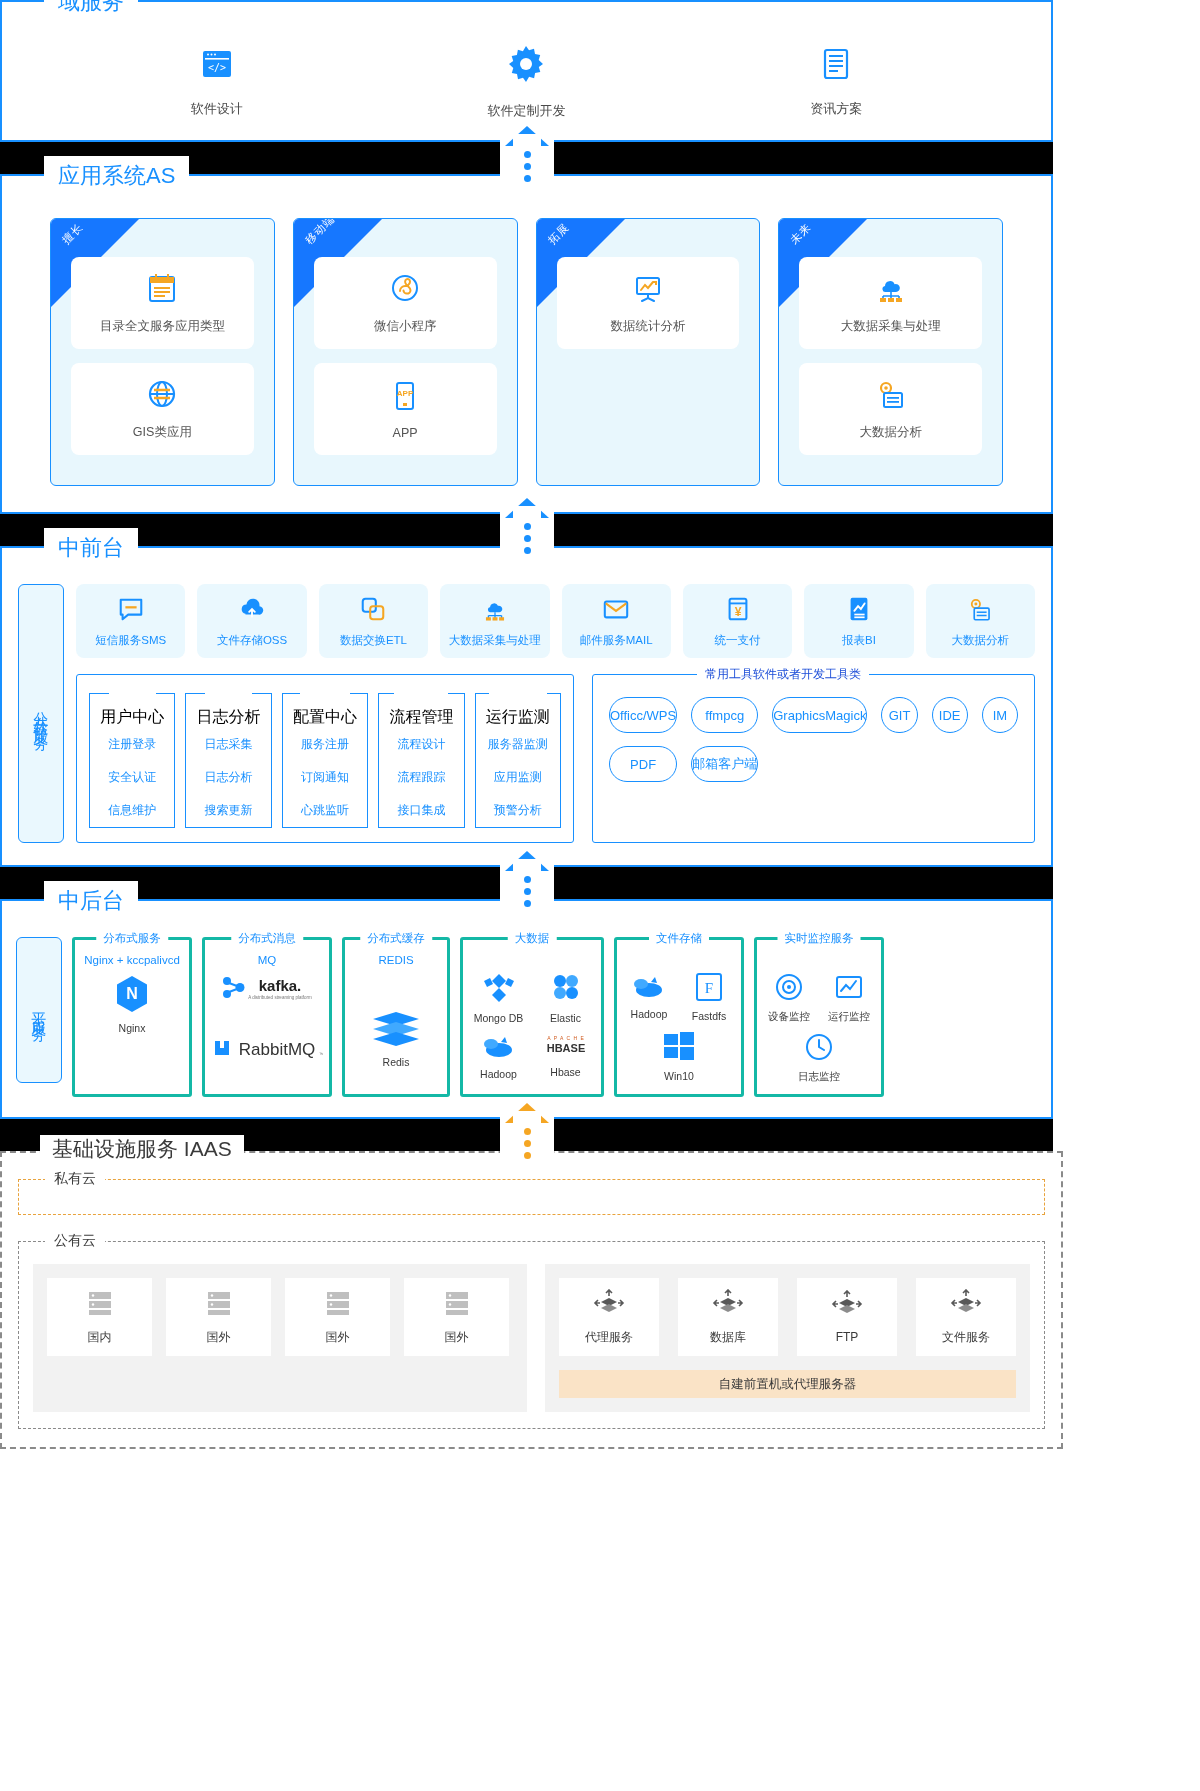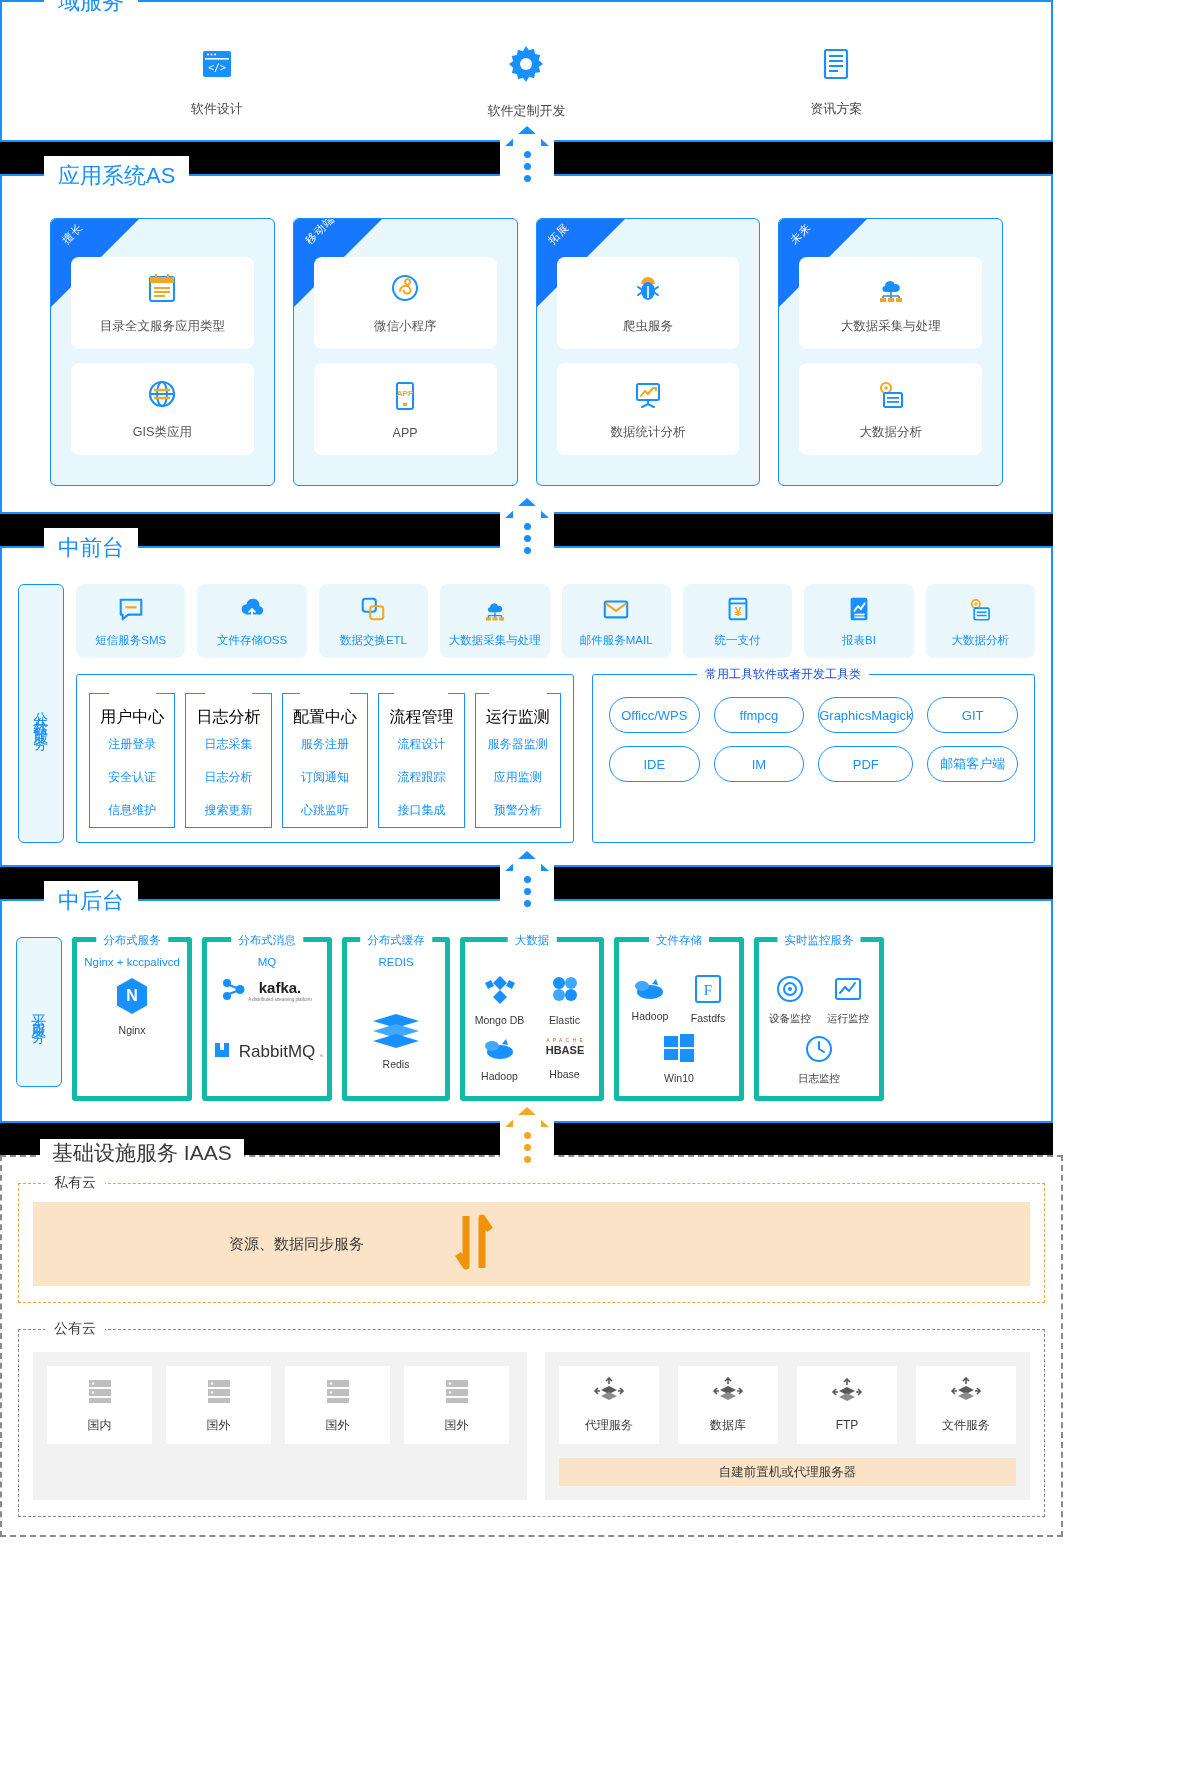--- a/index.html
+++ b/index.html
@@ -161,34 +161,34 @@
     font-size: 12px; color: #1d4ed8;
     white-space: nowrap;
   }
   .leftgroups { display: flex; gap: 10px; padding: 18px 12px 14px; }
   .subgroup { flex: 1; text-align: center; }
   .subgroup .item {
     font-size: 12px; color: #1890ff;
     padding: 8px 0;
     white-space: nowrap;
   }
-  .toolgrid { display: grid; grid-template-columns: repeat(4,1fr); gap: 13px 14px; }
+  .toolgrid { display: grid; grid-template-columns: repeat(6,1fr); gap: 13px 14px; }
   .pill {
     border: 1px solid #1890ff;
     border-radius: 22px;
     height: 36px;
     display: flex; align-items: center; justify-content: center;
     font-size: 13px; color: #1890ff;
     white-space: nowrap;
   }
 
   
   #sec-back .inner { display: flex; padding: 20px 14px 20px; gap: 10px; }
   .pbox {
-    border: 5px solid #14b8a6;
+    border: 3px solid #14b8a6;
     border-radius: 3px;
     position: relative;
     padding: 14px 6px 10px;
     text-align: center;
   }
   .pbox > .legend {
     position: absolute; top: -9px; left: 50%;
     transform: translateX(-50%);
     background: #fff; padding: 0 7px;
     font-size: 11.5px; color: #1890ff;
@@ -358,31 +358,20 @@
                 <rect x="15" y="24" width="4" height="3" fill="#f5a623"></rect>
               </svg>
           </span>
           <div class="lbl">APP</div>
         </div>
       </div>
 
       <div class="as-card">
         <div class="ribbon"></div>
         <div class="ribbon-txt">拓展</div>
-        <div class="as-tile">
-          <span>
-            <svg width="34" height="34" viewBox="0 0 34 34">
-                <path d="M10 13a7 7 0 0114 0z" fill="#f5a623"></path>
-                <ellipse cx="17" cy="20" rx="7" ry="9" fill="#1890ff"></ellipse>
-                <rect x="16.2" y="15" width="1.6" height="12" fill="#fff"></rect>
-                <path d="M7 16l3 2M27 16l-3 2M7 24l3-2M27 24l-3-2" stroke="#1890ff" stroke-width="2" stroke-linecap="round"></path>
-              </svg>
-          </span>
-          <div class="lbl">爬虫服务</div>
-        </div>
         <div class="as-tile">
           <span>
             <svg width="34" height="34" viewBox="0 0 34 34">
                 <rect x="6" y="7" width="22" height="16" rx="1.5" fill="none" stroke="#1890ff" stroke-width="2"></rect>
                 <path d="M10 19l4-5 3 3 5-6" stroke="#f5a623" stroke-width="2" fill="none" stroke-linecap="round"></path>
                 <path d="M22 11h3v3" stroke="#f5a623" stroke-width="2" fill="none"></path>
                 <path d="M17 23v4M11 30l6-3 6 3" stroke="#1890ff" stroke-width="2" fill="none" stroke-linecap="round"></path>
               </svg>
           </span>
           <div class="lbl">数据统计分析</div>
@@ -770,29 +759,20 @@
     <div class="dot"></div>
     <div class="dot"></div>
   </div>
 </div>
 
 <div id="sec-iaas">
   <div class="iaas-title">基础设施服务  IAAS</div>
 
   <div class="dashbox">
     <div class="legend">私有云</div>
-    <div class="sync-bar">
-      <div class="txt">资源、数据同步服务</div>
-      <span style="margin-left:88px;">
-        <svg width="46" height="64" viewBox="0 0 46 64">
-            <path d="M14 6v50l-8-12" stroke="#f0920a" stroke-width="7" fill="none" stroke-linejoin="round"></path>
-            <path d="M30 58V8l8 12" stroke="#f0920a" stroke-width="7" fill="none" stroke-linejoin="round"></path>
-          </svg>
-      </span>
-    </div>
   </div>
 
   <div class="dashbox grey" style="border-style:dashed;margin-bottom:0;padding:22px 14px 16px;">
     <div class="legend">公有云</div>
     <div class="cloud-row">
       <div class="cloud-panel" style="width:494px;">
         <div class="srv-grid">
           <div class="srv">
             <span><svg width="26" height="28" viewBox="0 0 26 28">
                   <rect x="2" y="3" width="22" height="7" fill="#bfbfbf"></rect>

